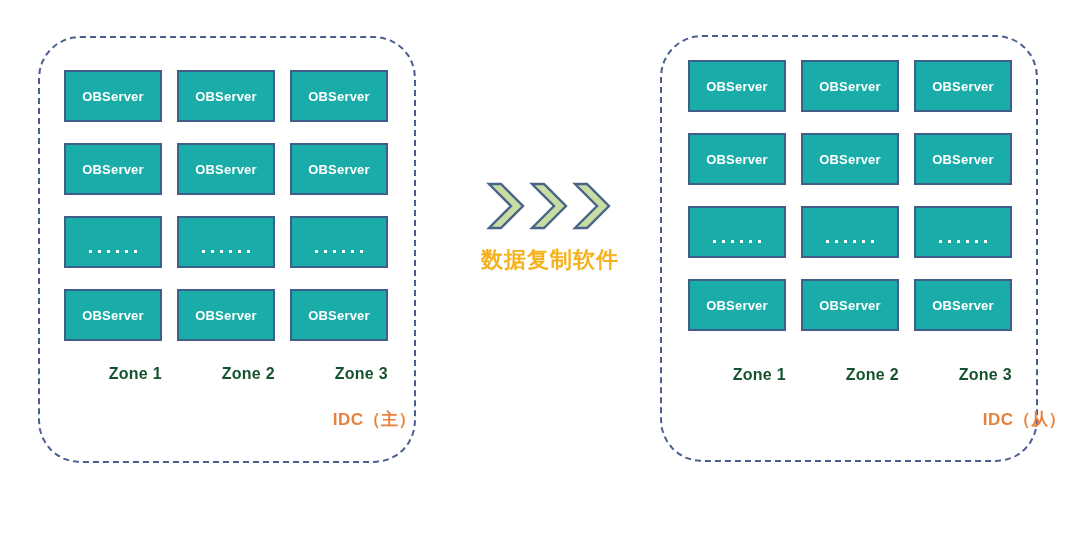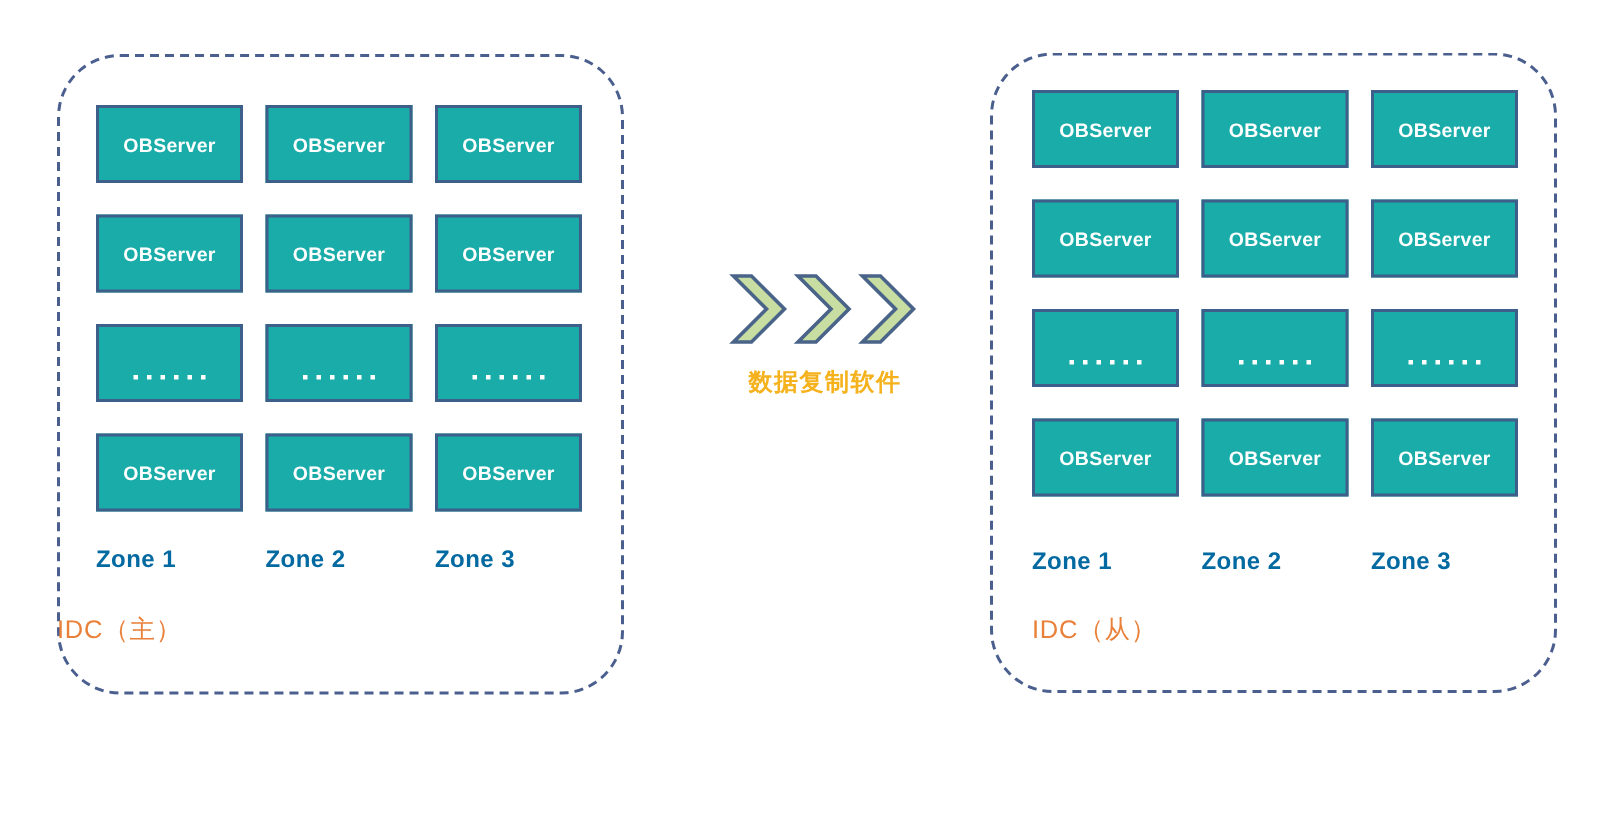--- a/index.html
+++ b/index.html
@@ -102,36 +102,36 @@
   }
   #zone-row-primary {
     left: 64px;
     top: 365px;
   }
   #zone-row-standby {
     left: 688px;
     top: 366px;
   }
   .zone-label {
-    text-align: left;
-    color: #0369a1;
+    text-align: right;
+    color: #14532d;
     font-size: 16px;
     font-weight: bold;
     letter-spacing: 0.3px;
     user-select: none;
   }
 
   
   .idc-caption {
     position: absolute;
     width: 378px;
-    text-align: left;
+    text-align: right;
     color: #e9813a;
     font-size: 17px;
-    font-weight: normal;
+    font-weight: bold;
     letter-spacing: 0.5px;
     user-select: none;
   }
   #idc-caption-primary {
     left: 38px;
     top: 408px;
   }
   #idc-caption-standby {
     left: 688px;
     top: 408px;
@@ -147,21 +147,21 @@
   #chevron-arrows {
     display: block;
     margin: 0 auto;
     width: 130px;
     height: 52px;
   }
   #replication-label {
     margin-top: 13px;
     text-align: center;
     color: #f5b21d;
-    font-size: 16px;
+    font-size: 22px;
     font-weight: bold;
     letter-spacing: 1px;
     font-family: "DejaVu Sans", "Liberation Sans", sans-serif;
     user-select: none;
   }
 </style>
 </head>
 <body>
 
 <div id="diagram-canvas">

